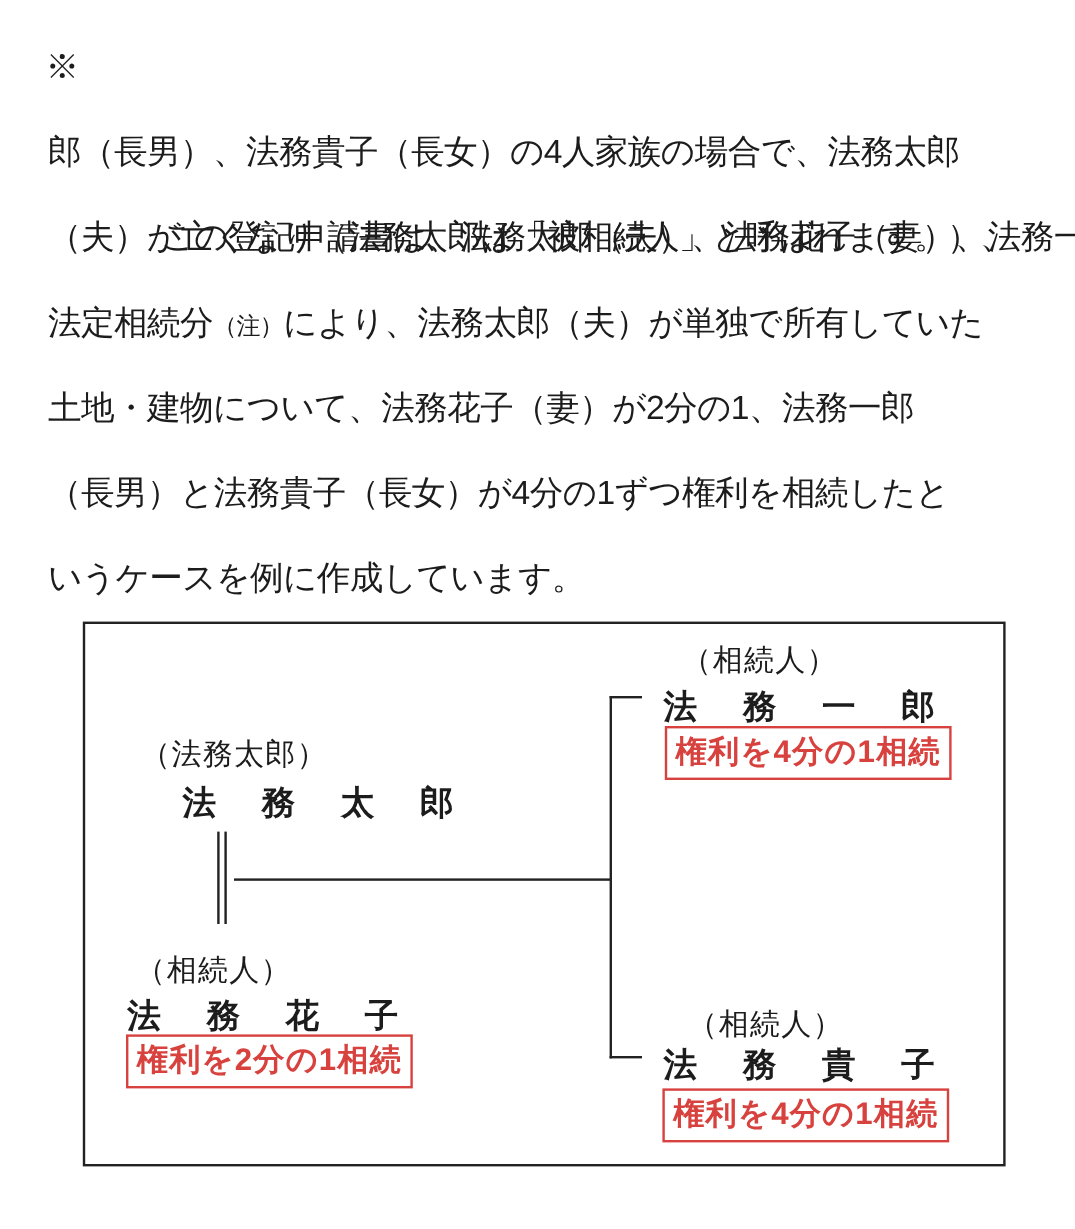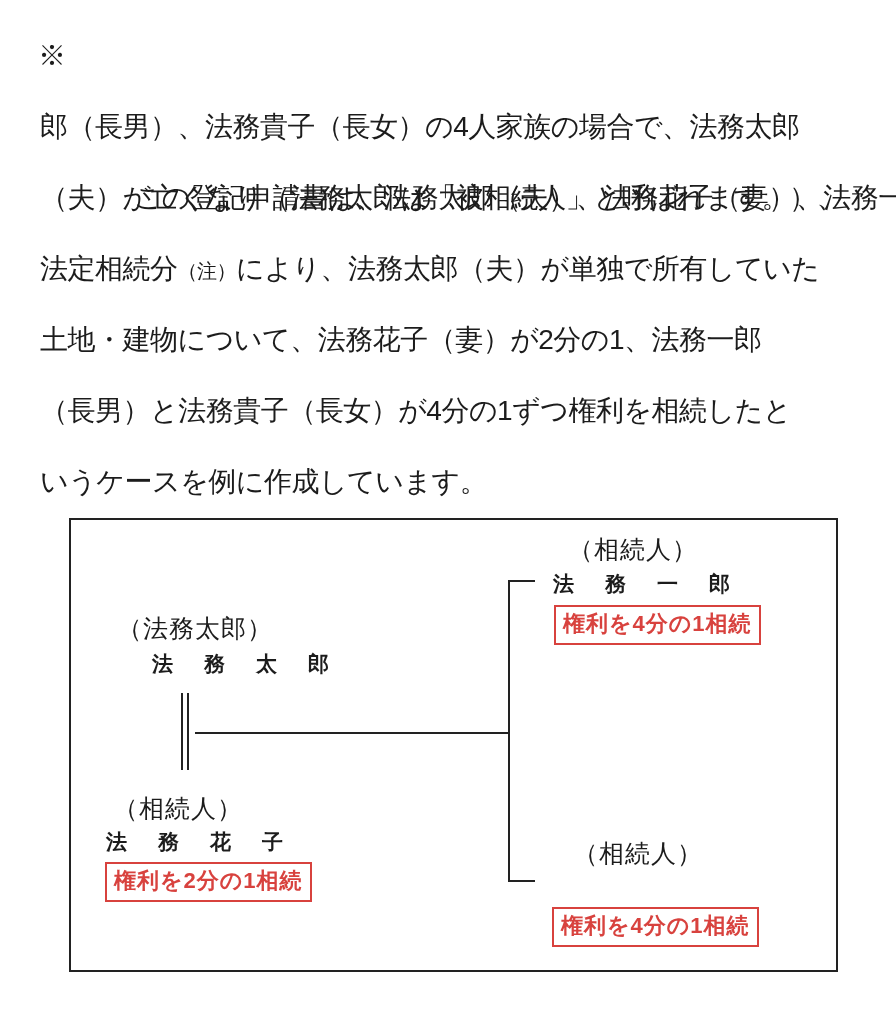--- a/index.html
+++ b/index.html
@@ -34,28 +34,28 @@
     width:769px; height:454px;
     border:2px solid #222222;
     background:#ffffff;
   }
   .abs { position:absolute; }
   .person-label {
     font-size:25px; font-weight:400;
     letter-spacing:1px; white-space:pre;
   }
   .person-name {
-    font-size:21px; font-weight:700;
+    font-size:28px; font-weight:700;
     letter-spacing:5px; white-space:pre;
   }
   .share-badge {
     display:inline-block;
     border:2px solid #d8423e;
     color:#d8423e;
-    font-size:22px; font-weight:600;
+    font-size:26px; font-weight:600;
     letter-spacing:1px;
     padding:2px 7px 4px 7px;
     white-space:pre;
     background:#ffffff;
   }
   
   .marriage-line {
     left:110px; top:173px; width:8px; height:77px;
     border-left:2px solid #222; border-right:2px solid #222;
   }
@@ -108,16 +108,17 @@
 
     <div class="abs person-label heir-son-label">（相続人）</div>
     <div class="abs person-name heir-son-name">法　務　一　郎</div>
     <div class="abs heir-son-badge"><span class="share-badge">権利を4分の1相続</span></div>
 
     <div class="abs person-label heir-spouse-label">（相続人）</div>
     <div class="abs person-name heir-spouse-name">法　務　花　子</div>
     <div class="abs heir-spouse-badge"><span class="share-badge">権利を2分の1相続</span></div>
 
     <div class="abs person-label heir-daughter-label">（相続人）</div>
+    <div class="abs person-name heir-daughter-name">法　務　貴　子</div>
     <div class="abs heir-daughter-badge"><span class="share-badge">権利を4分の1相続</span></div>
 
   </div>
 </div>
 
 </body></html>

